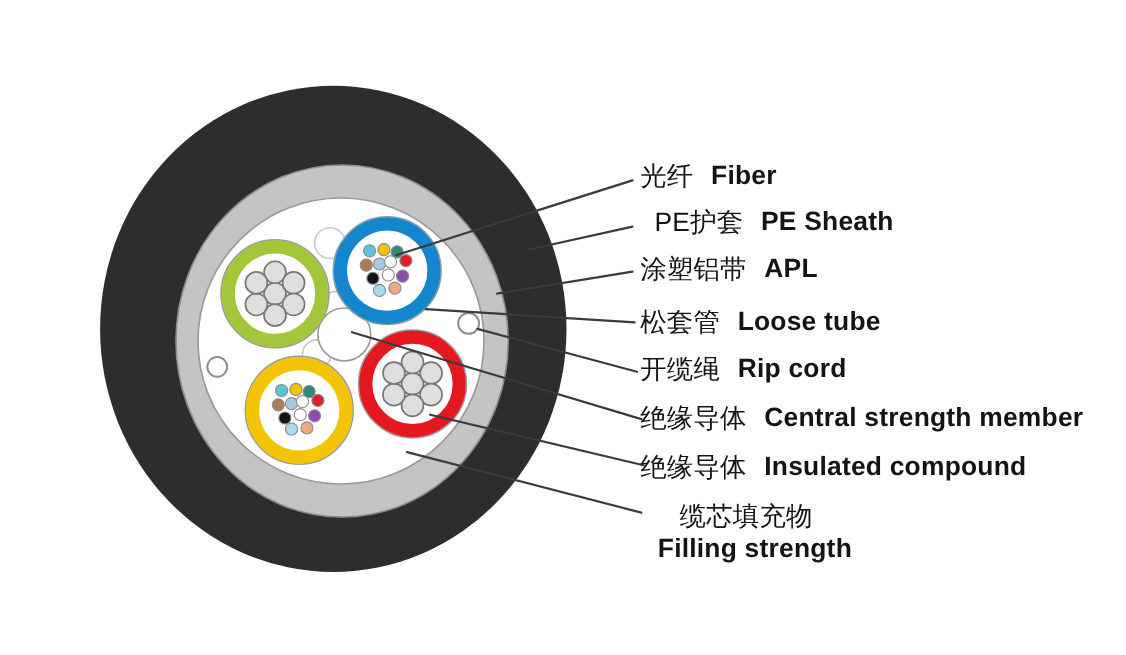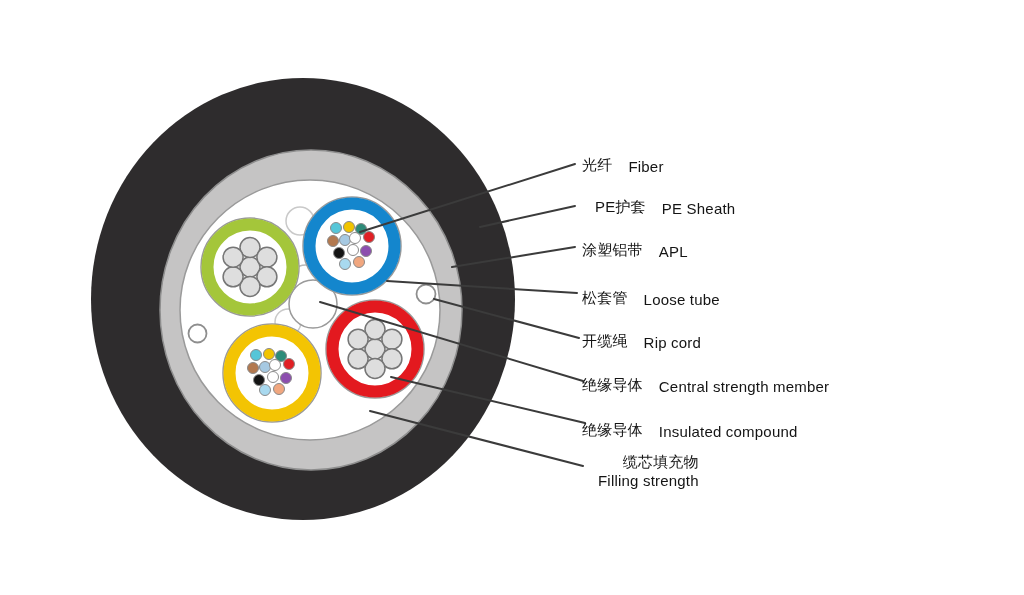--- a/index.html
+++ b/index.html
@@ -14,28 +14,28 @@
   .diagram-svg {
     position: absolute;
     left: 0; top: 0;
     width: 1024px; height: 595px;
   }
   .label {
     position: absolute;
     left: 582px;
     height: 30px;
     display: flex;
-    align-items: flex-end;
+    align-items: center;
     white-space: nowrap;
-    font-size: 15px;
+    font-size: 24px;
     font-weight: 500;
     color: #141414;
     letter-spacing: 0.2px;
   }
-  .label .en { margin-left: 16px; }
+  .label .en { margin-left: 16px; font-weight: bold; }
   .l1 { top: 145px; }
   .l2 { top: 187px; margin-left: 13px; }
   .l3 { top: 230px; }
   .l4 { top: 278px; }
   .l5 { top: 321px; }
   .l6 { top: 365px; }
   .l7 { top: 410px; }
   .l8 { top: 453px; flex-direction: column; }
 </style>
 </head>

